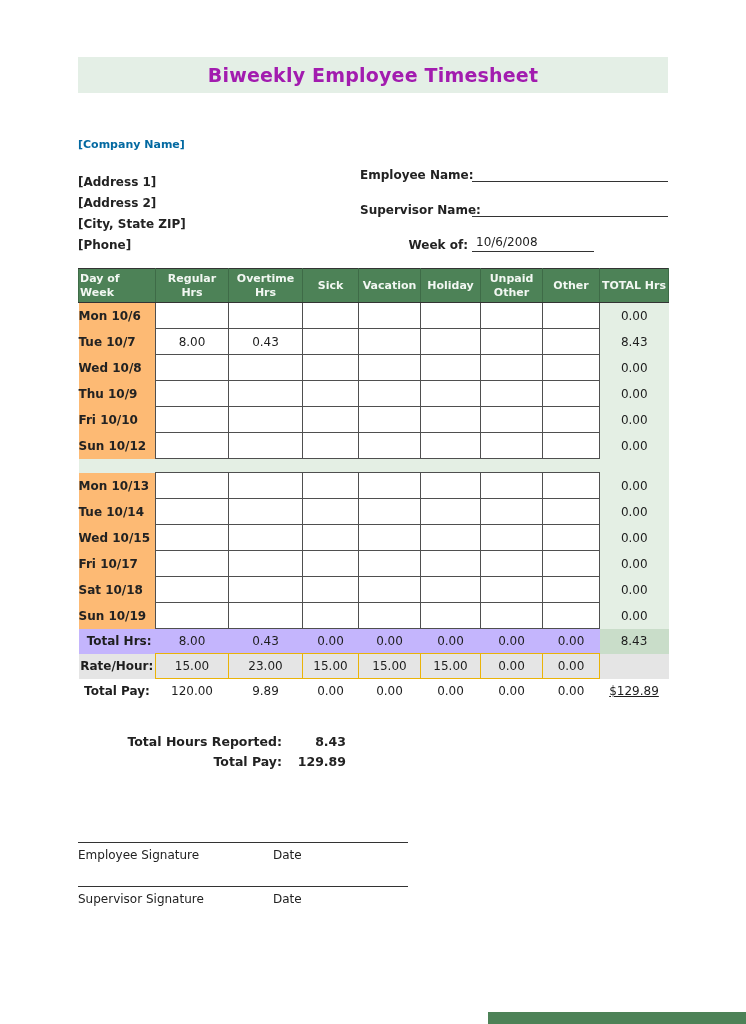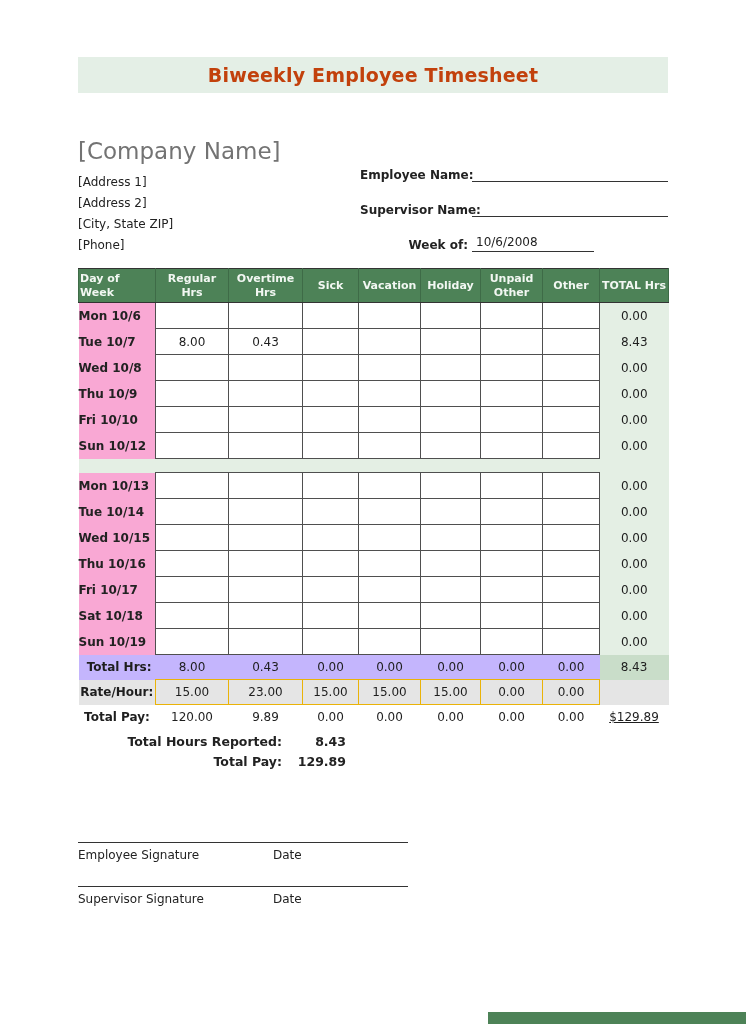--- a/index.html
+++ b/index.html
@@ -2,41 +2,41 @@
 <html><head>
 <meta charset="utf-8">
 <style>
   html,body{margin:0;padding:0;background:#fff;}
   .page{position:relative;width:746px;height:1024px;background:#ffffff;
         font-family:"DejaVu Sans","Liberation Sans",sans-serif;color:#1e1e1e;overflow:hidden;}
 
   
   .title-bar{position:absolute;left:78px;top:57px;width:590px;height:36px;background:#e4efe6;
              display:flex;align-items:center;justify-content:center;}
-  .title-bar span{font-size:19px;font-weight:bold;color:#c2410c;letter-spacing:.2px;}
-
-  
-  .company-name{position:absolute;left:78px;top:138px;font-size:23px;font-weight:normal;color:#737373;}
-  .addr-block{position:absolute;left:78px;top:172px;font-size:12px;line-height:21px;color:#222;}
+  .title-bar span{font-size:19px;font-weight:bold;color:#a21caf;letter-spacing:.2px;}
+
+  
+  .company-name{position:absolute;left:78px;top:138px;font-size:11px;font-weight:bold;color:#0369a1;}
+  .addr-block{position:absolute;left:78px;top:172px;font-size:12px;line-height:21px;color:#222;font-weight:bold;}
   .fields{position:absolute;left:360px;top:160px;width:308px;font-size:12px;}
   .field-row{display:flex;align-items:flex-end;height:22px;margin-bottom:13px;}
   .field-label{width:108px;text-align:right;margin-right:4px;white-space:nowrap;font-weight:bold;color:#222;}
   .field-line{flex:1;border-bottom:1px solid #333;padding:0 4px 1px;min-height:15px;}
   .field-row.week .field-line{flex:0 0 114px;}
 
   
   table.sheet{position:absolute;left:78px;top:268px;width:590px;border-collapse:collapse;
               table-layout:fixed;font-size:12px;}
   table.sheet th{background:#4d8257;color:#f2f7f2;font-size:11px;font-weight:bold;height:33px;
                  line-height:1.2;border:1px solid #3e6b47;border-top-color:#333;border-bottom-color:#333;
                  padding:0 1px;}
   th.day-h{text-align:left;padding-left:8px;border-left-color:#333;}
   th.total-h{border-right-color:#333;}
   table.sheet td{height:25px;padding:0;}
-  td.day-cell{background:#f9a8d4;font-weight:bold;padding-left:3px;color:#222;}
+  td.day-cell{background:#fdba74;font-weight:bold;padding-left:3px;color:#222;}
   td.input-cell{background:#fff;border:1px solid #4f4f4f;text-align:center;}
   td.total-cell{background:#e4efe4;text-align:center;}
   tr.gap-row td{height:13px;background:#e4efe4;}
   tr.sum-row td{background:#c4b5fd;height:24px;text-align:center;}
   td.sum-label{text-align:right !important;font-weight:bold;padding-right:4px !important;}
   td.sum-total{background:#c9ddc9 !important;}
   tr.rate-row td{background:#e5e5e5;height:24px;text-align:center;}
   td.rate-label{text-align:right;font-weight:bold;padding-right:4px;}
   td.rate-cell{border:1px solid #eab308;}
   tr.pay-row td{background:#fff;height:24px;text-align:center;}
@@ -223,31 +223,20 @@
           <td class="input-cell"></td>
           <td class="input-cell"></td>
           <td class="input-cell"></td>
           <td class="input-cell"></td>
           <td class="input-cell"></td>
           <td class="input-cell"></td>
           <td class="input-cell"></td>
           <td class="total-cell">0.00</td>
         </tr>
         <tr class="day-row">
-          <td class="day-cell">Thu 10/16</td>
-          <td class="input-cell"></td>
-          <td class="input-cell"></td>
-          <td class="input-cell"></td>
-          <td class="input-cell"></td>
-          <td class="input-cell"></td>
-          <td class="input-cell"></td>
-          <td class="input-cell"></td>
-          <td class="total-cell">0.00</td>
-        </tr>
-        <tr class="day-row">
           <td class="day-cell">Fri 10/17</td>
           <td class="input-cell"></td>
           <td class="input-cell"></td>
           <td class="input-cell"></td>
           <td class="input-cell"></td>
           <td class="input-cell"></td>
           <td class="input-cell"></td>
           <td class="input-cell"></td>
           <td class="total-cell">0.00</td>
         </tr>

